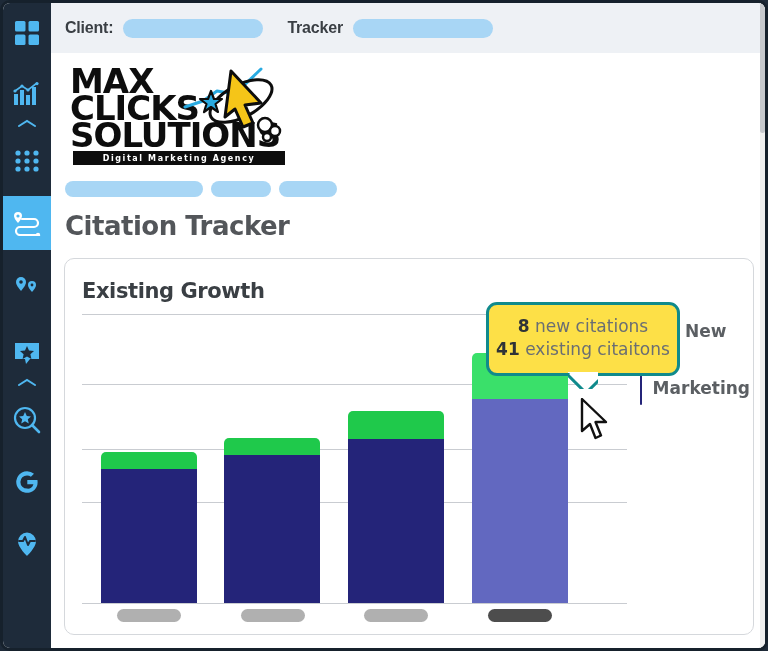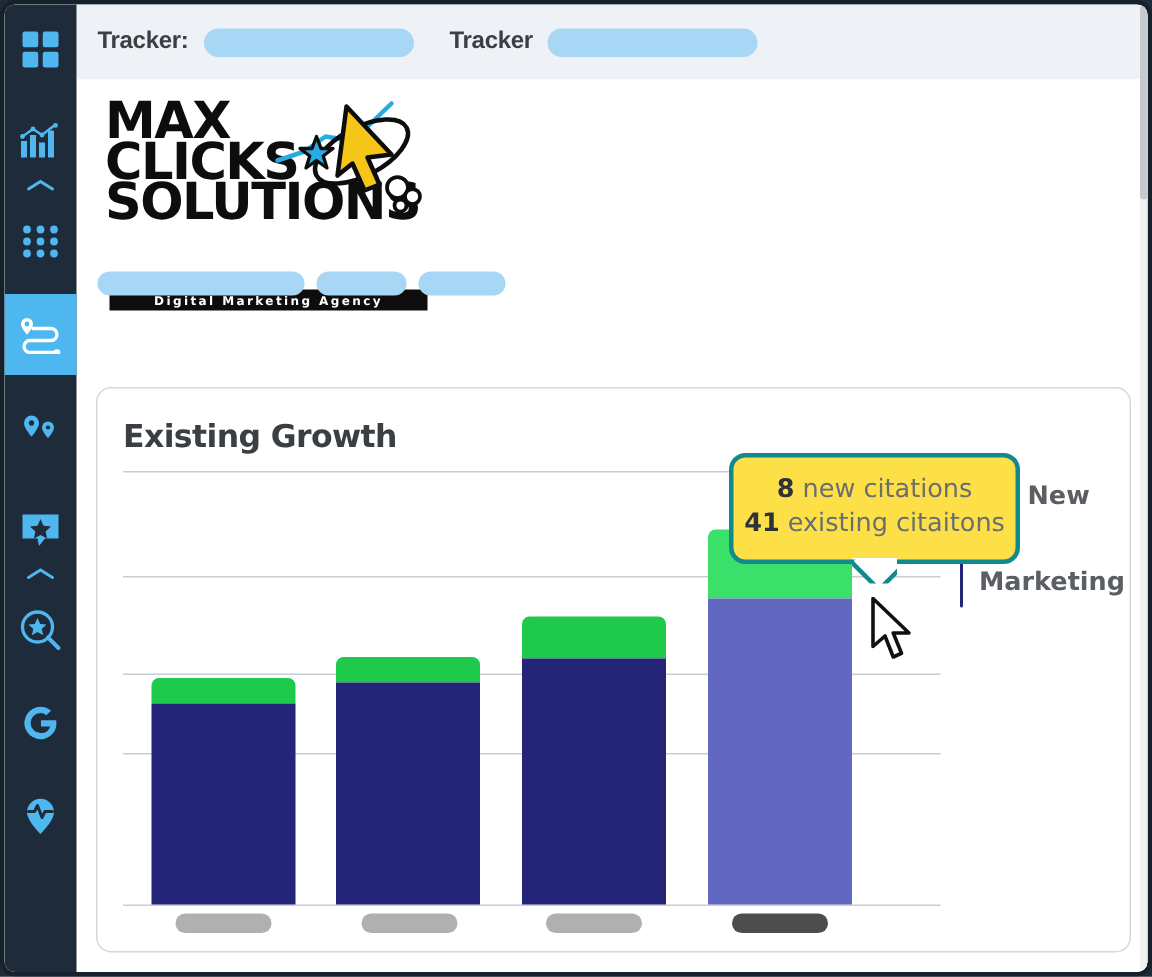--- a/index.html
+++ b/index.html
@@ -107,21 +107,20 @@
     width: 212px; height: 14px;
     background: #0d0d0d;
     color: #ffffff;
     font-size: 8px;
     font-weight: bold;
     letter-spacing: 1.6px;
     display: flex;
     align-items: center;
     justify-content: center;
     font-family: "DejaVu Sans", sans-serif;
-    margin-top: 42px;
   }
   #logo-art { position:absolute; left: 118px; top: -2px; }
 
   
   #pill-row {
     position: absolute;
     left: 14px; top: 128px;
     display: flex;
     gap: 8px;
   }
@@ -431,21 +430,21 @@
       <span>
         <svg width="26" height="28" viewBox="0 0 26 28">
           <path d="M13 26c0-0.0 9-8.8 9-14.5A9 9 0 1 0 4 11.5C4 17.2 13 26 13 26z" fill="#4fb7f0"></path>
           <polyline points="5,11 9,11 11,7 14,15 16,11 21,11" stroke="#1e2b3a" stroke-width="2" fill="none" stroke-linecap="round" stroke-linejoin="round"></polyline>
         </svg>
       </span>
     </div>
   </nav>
 
   <header id="topbar">
-    <span class="tb-label">Tracker:</span>
+    <span class="tb-label">Client:</span>
     <span class="tb-pill client"></span>
     <span class="tb-label" style="margin-left:14px">Tracker</span>
     <span class="tb-pill location"></span>
   </header>
 
   <main id="main">
 
     <div id="logo-block">
       <div class="logo-word" id="logo-clicks">CLICKS</div>
       <div class="logo-word" id="logo-max">MAX</div>
@@ -463,20 +462,21 @@
         </svg>
       </div>
     </div>
 
     <div id="pill-row">
       <span class="rpill" style="width:138px"></span>
       <span class="rpill" style="width:60px"></span>
       <span class="rpill" style="width:58px"></span>
     </div>
 
+    <h1 id="page-title">Citation Tracker</h1>
 
     <section id="chart-card">
       <h2 id="chart-title">Existing Growth</h2>
 
       <div id="plot">
         <div class="gridline" style="top:0px"></div>
         <div class="gridline" style="top:70px"></div>
         <div class="gridline" style="top:135px"></div>
         <div class="gridline" style="top:188px"></div>
         <div id="axis-line"></div>

